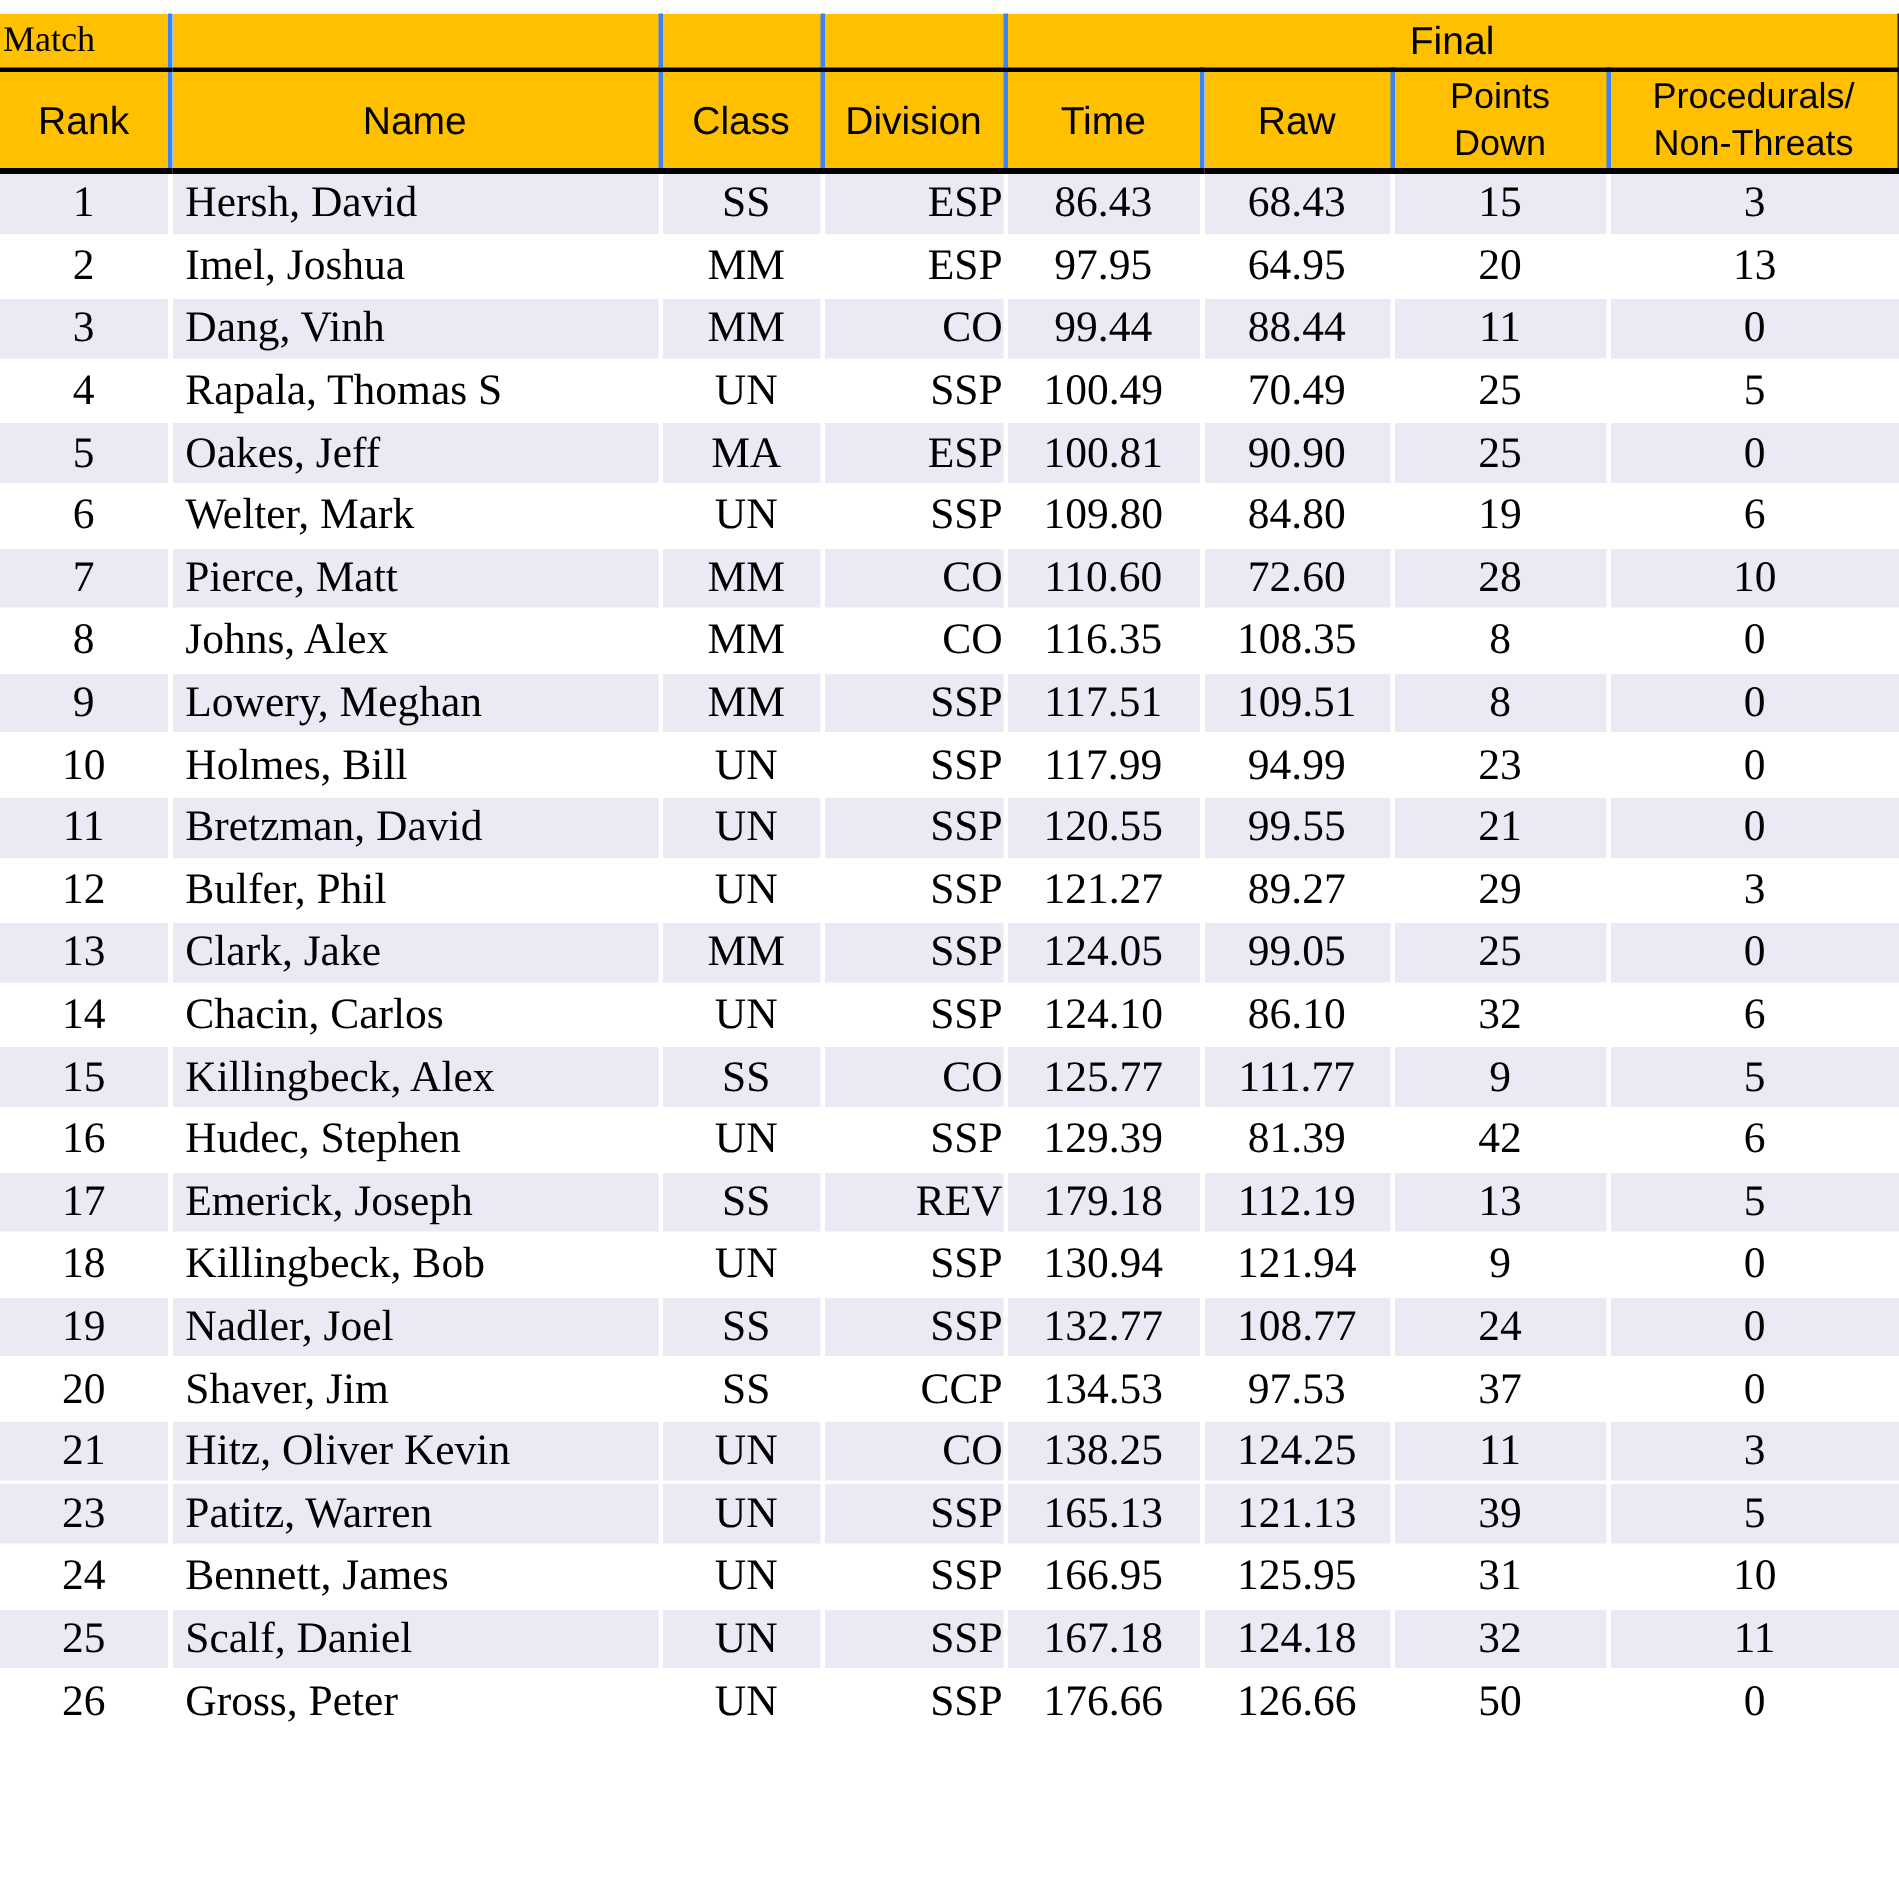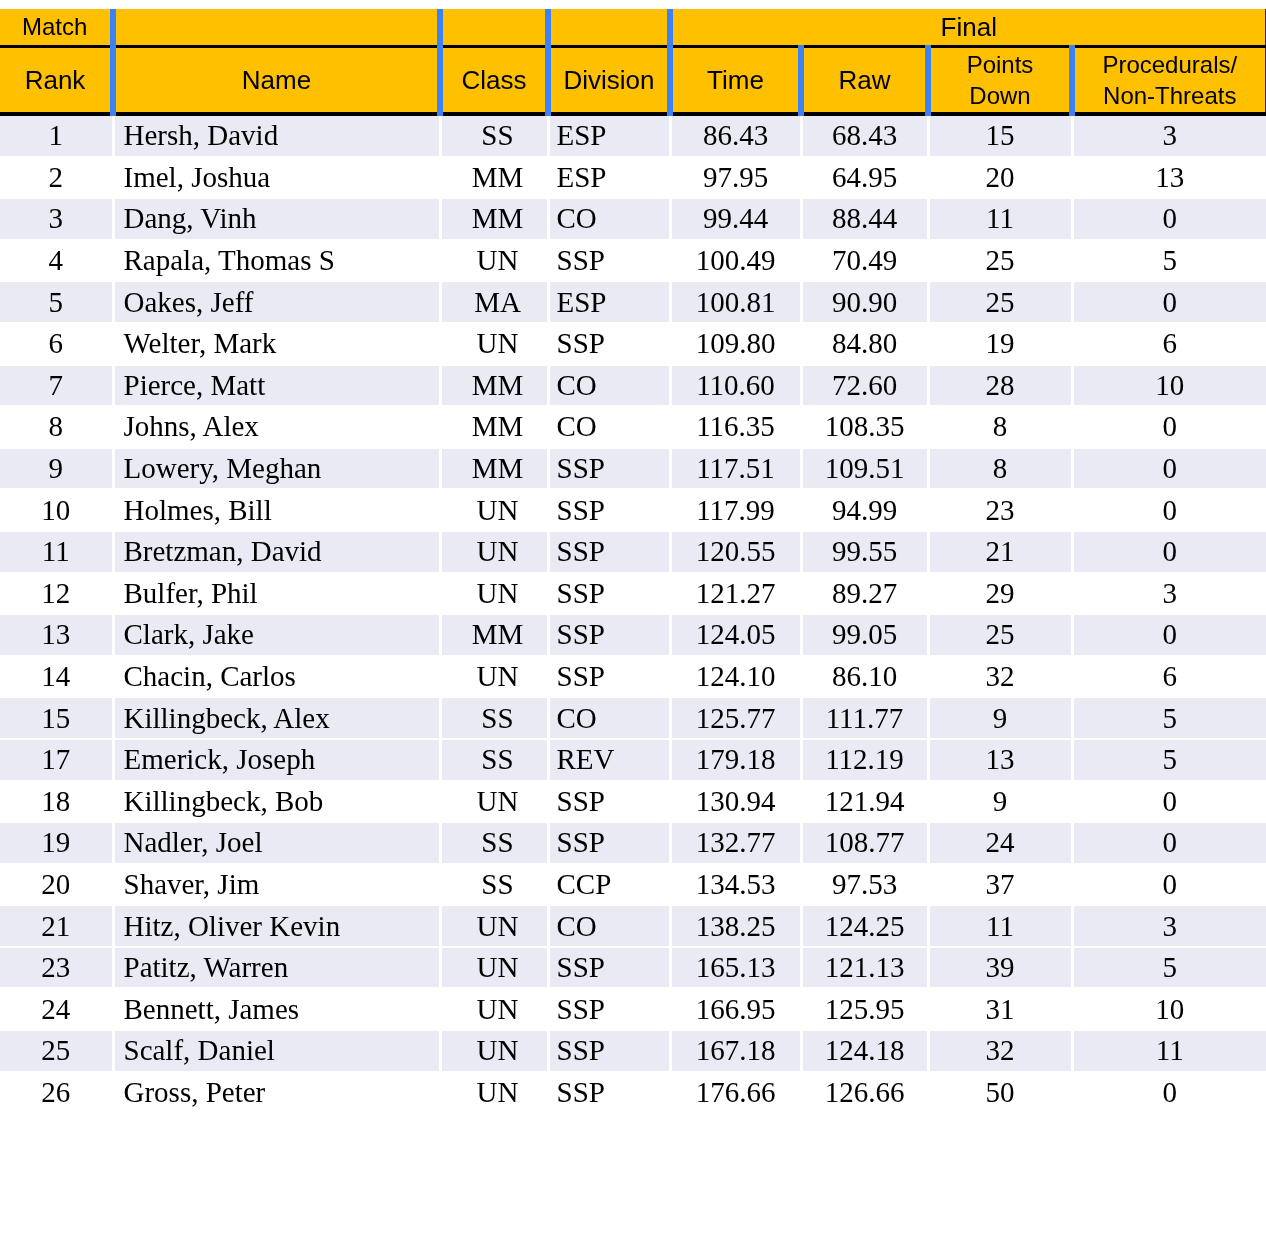--- a/index.html
+++ b/index.html
@@ -21,29 +21,29 @@
   }
   td { padding: 0; overflow: hidden; white-space: nowrap; }
 
   
   thead td {
     background: #FFC000;
     color: #000;
     font-family: "Liberation Sans", sans-serif;
     vertical-align: middle;
   }
-  thead td:not(:first-child) { border-left: 6px solid #3b82f6; }
+  thead td:not(:first-child) { border-left: 3px solid #3b82f6; }
   thead td.edge { border-right: 3px solid #222222; }
 
   tr.hdr-top td {
     height: 36px;
     border-bottom: 3px solid #000000;
     font-size: 24px;
   }
-  tr.hdr-top td.match-cell { text-align: left; padding-left: 22px; }
+  tr.hdr-top td.match-cell { text-align: left; padding-left: 2px; font-family: Liberation Serif, serif; }
   tr.hdr-top td.final-cell { text-align: center; font-size: 26px; }
 
   tr.hdr-cols td {
     height: 64px;
     border-bottom: 4px solid #000000;
     text-align: center;
     font-size: 26px;
   }
   tr.hdr-cols td.two-line { font-size: 24px; }
   tr.hdr-cols td.two-line div { line-height: 1.3; }
@@ -57,21 +57,21 @@
     border-top: 2px solid #ffffff;
     vertical-align: middle;
   }
   tbody td:not(:first-child) { border-left: 3px solid #ffffff; }
   tbody tr.shaded td { background: #E9EAF4; }
   tbody tr.plain  td { background: #ffffff; }
 
   tbody td.col-rank { text-align: center; }
   tbody td.col-name { text-align: left; padding-left: 9px; }
   tbody td.col-class { text-align: center; padding-left: 7px; margin-top: 12px; }
-  tbody td.col-division { text-align: left; padding-left: 7px; }
+  tbody td.col-division { text-align: right; padding-left: 7px; }
   tbody td.col-time,
   tbody td.col-raw,
   tbody td.col-points_down,
   tbody td.col-procedurals { text-align: center; }
 </style>
 </head>
 <body>
 
 <div class="table-wrap">
   <table class="results">
@@ -254,20 +254,30 @@
         <tr class="shaded">
           <td class="col-rank">15</td>
           <td class="col-name">Killingbeck, Alex</td>
           <td class="col-class">SS</td>
           <td class="col-division">CO</td>
           <td class="col-time">125.77</td>
           <td class="col-raw">111.77</td>
           <td class="col-points_down">9</td>
           <td class="col-procedurals">5</td>
         </tr>
+        <tr class="plain">
+          <td class="col-rank">16</td>
+          <td class="col-name">Hudec, Stephen</td>
+          <td class="col-class">UN</td>
+          <td class="col-division">SSP</td>
+          <td class="col-time">129.39</td>
+          <td class="col-raw">81.39</td>
+          <td class="col-points_down">42</td>
+          <td class="col-procedurals">6</td>
+        </tr>
         <tr class="shaded">
           <td class="col-rank">17</td>
           <td class="col-name">Emerick, Joseph</td>
           <td class="col-class">SS</td>
           <td class="col-division">REV</td>
           <td class="col-time">179.18</td>
           <td class="col-raw">112.19</td>
           <td class="col-points_down">13</td>
           <td class="col-procedurals">5</td>
         </tr>

